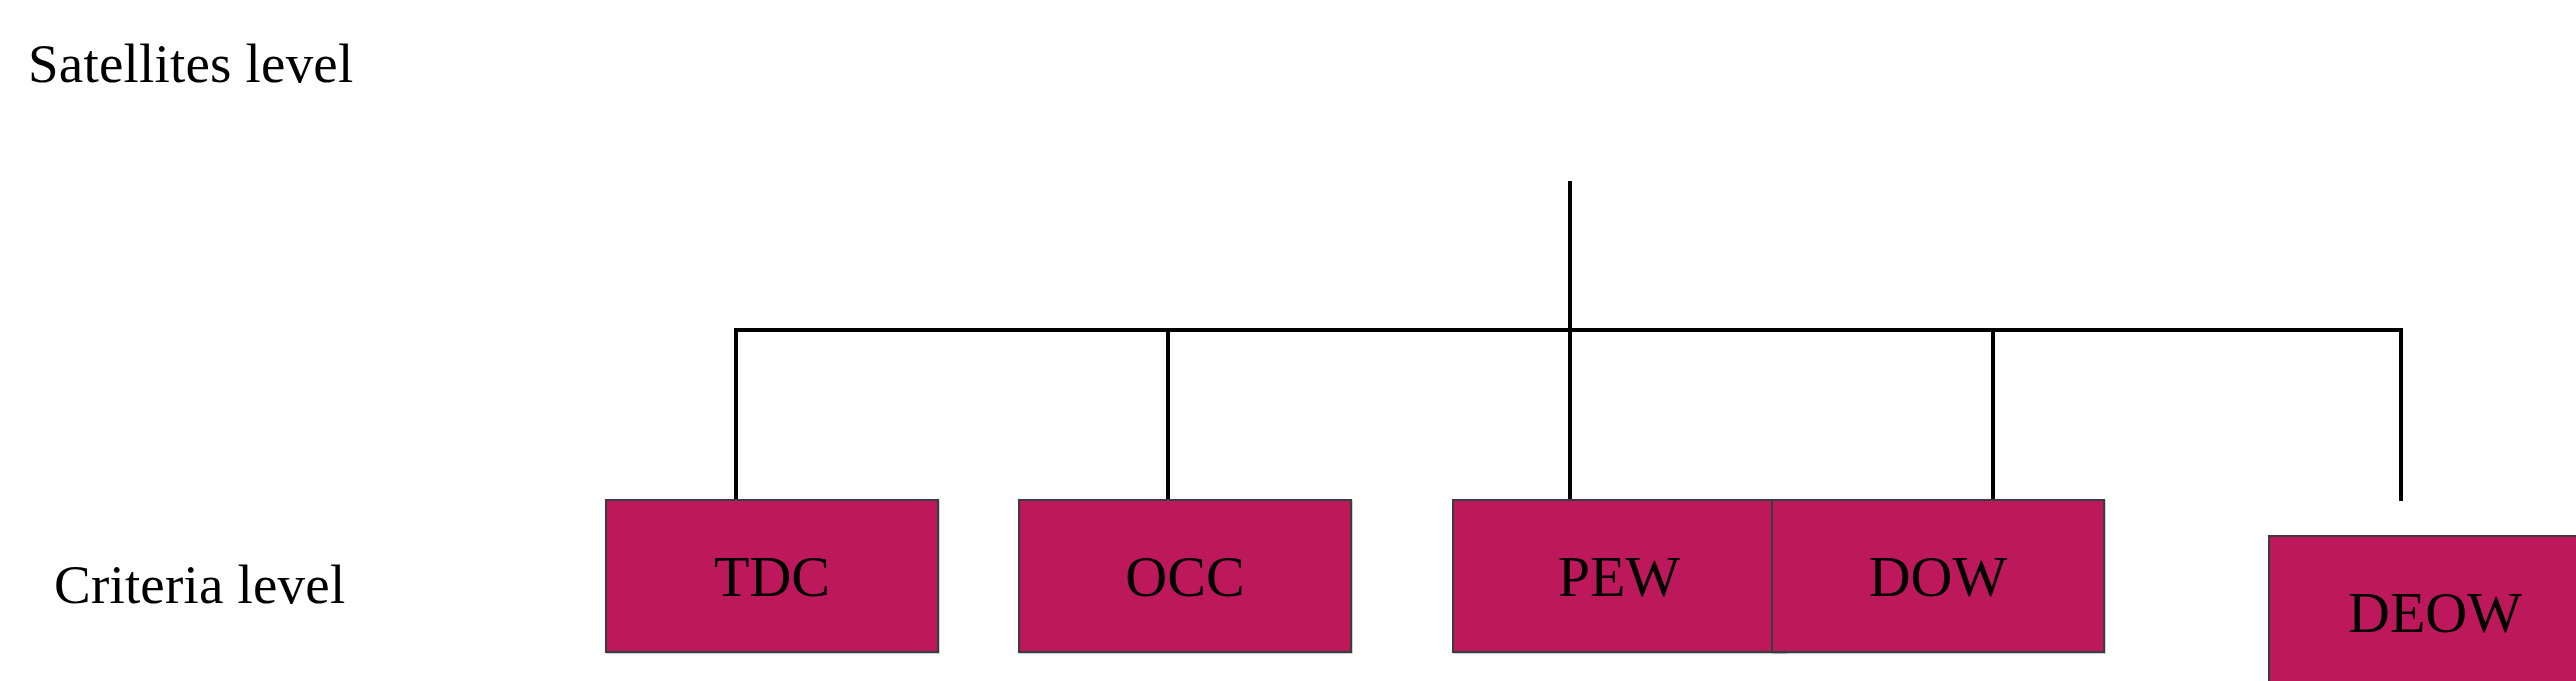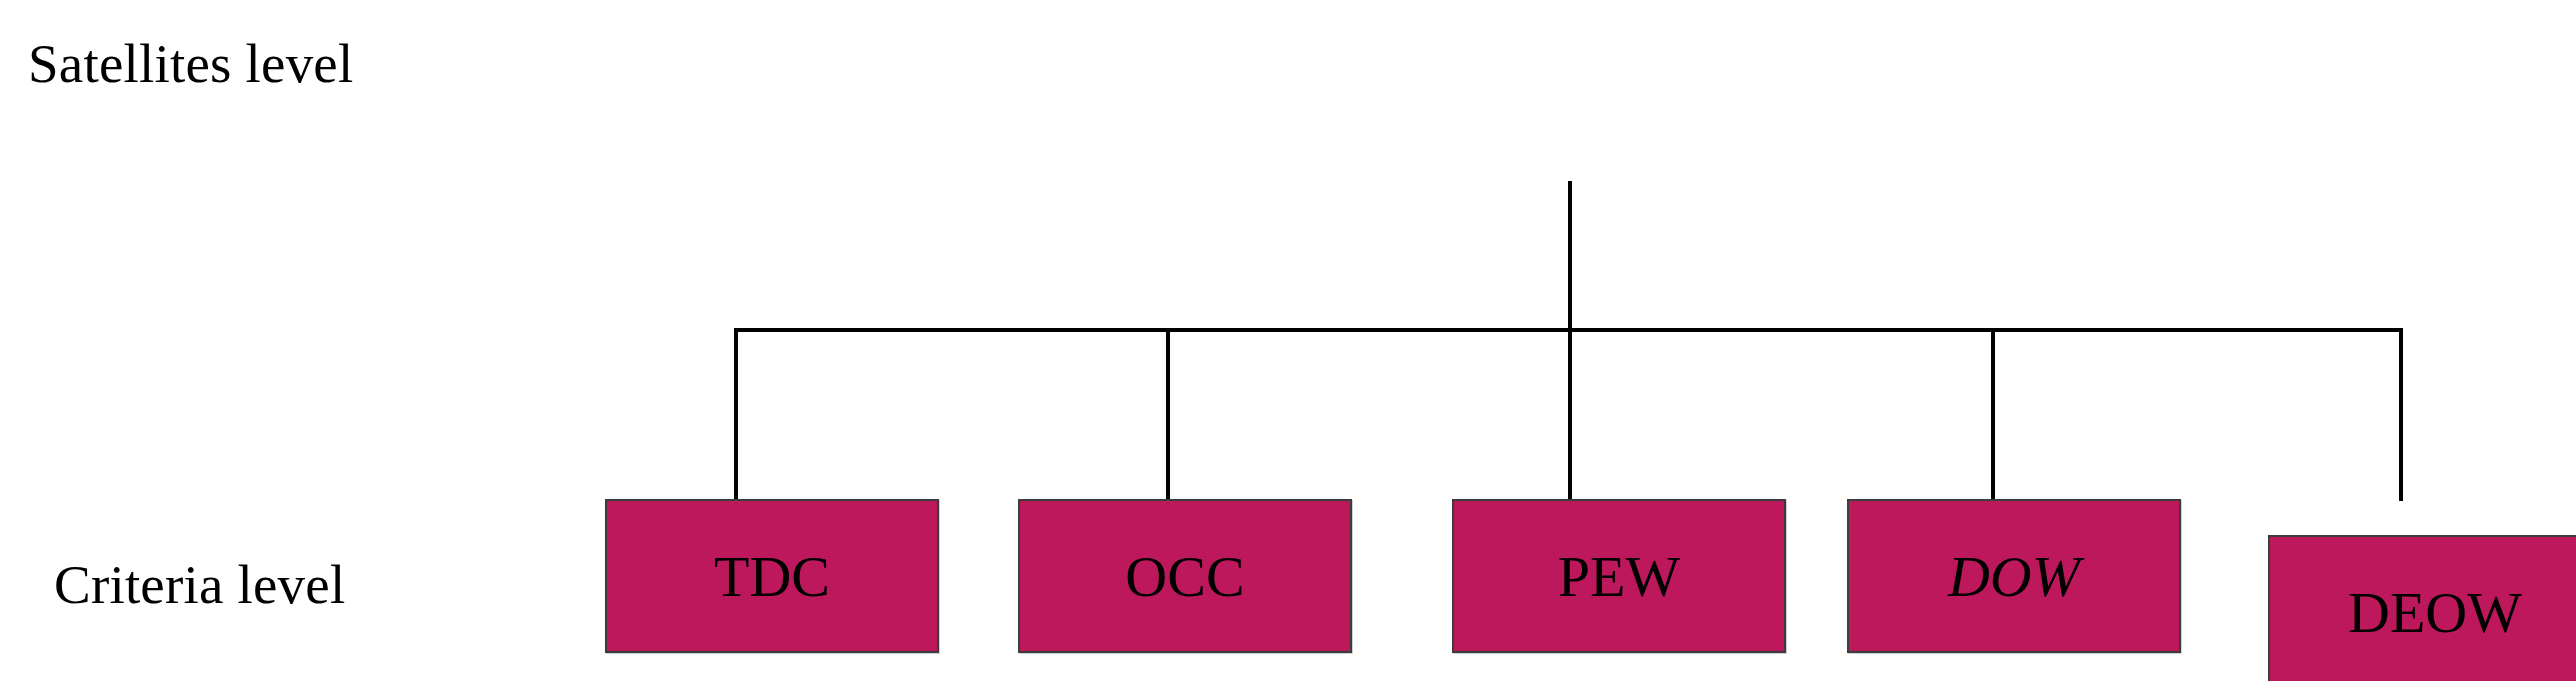--- a/index.html
+++ b/index.html
@@ -61,21 +61,21 @@
     width: 334px;
     height: 154px;
     background: #be185d;
     font-size: 58px;
     box-shadow: 1px 1px 0 rgba(0,0,0,0.18);
   }
 
   #node-tdc  { left: 605px;  }
   #node-occ  { left: 1018px; }
   #node-pew  { left: 1440px; margin-left: 12px; }
-  #node-dow  { left: 1847px; font-style: italic; }
+  #node-dow  { left: 1771px; }
   #node-deow { left: 2268px; margin-top: 36px; }
 
   
   .conn {
     position: absolute;
     background: #000000;
   }
   .conn.v { width: 4px; }
   .conn.h { height: 4px; }
 

